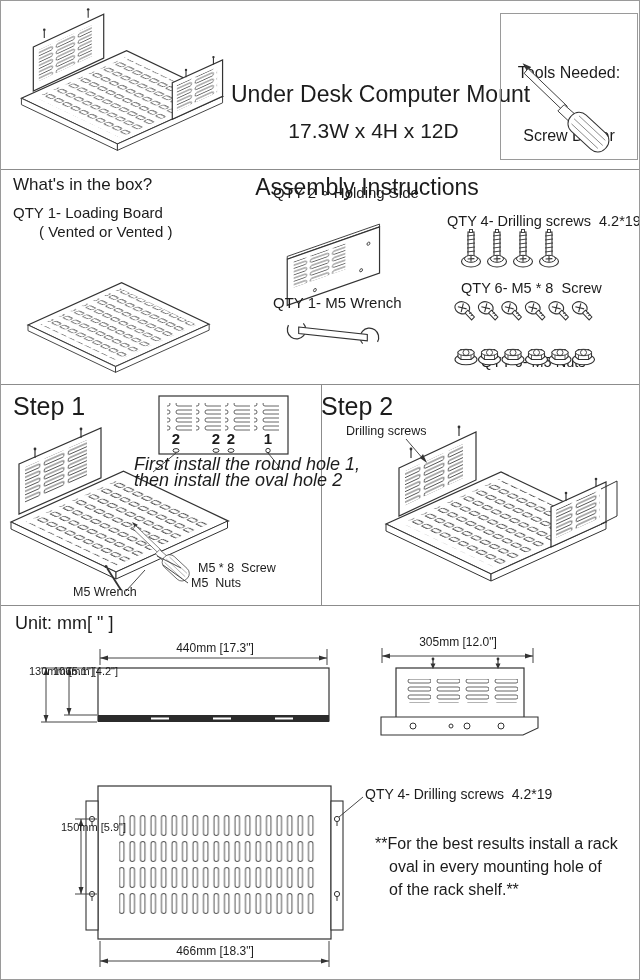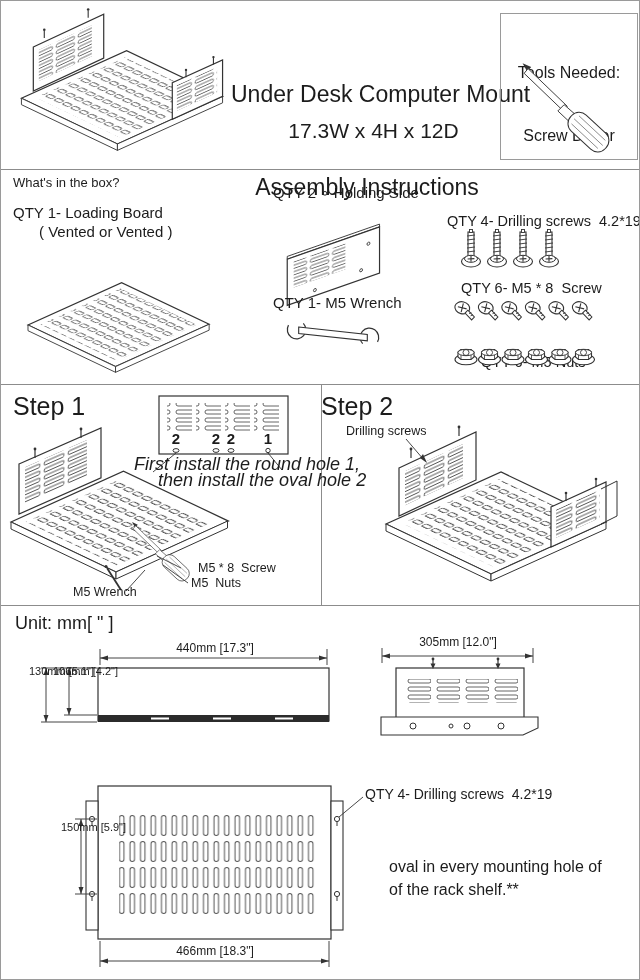--- a/index.html
+++ b/index.html
@@ -7,21 +7,21 @@
         box-sizing:border-box;overflow:hidden;color:#1c1c1c;}
   .abs{position:absolute;}
   .hr{position:absolute;left:0;width:640px;height:0;border-top:1px solid #8c8c8c;}
   .vr{position:absolute;width:0;border-left:1px solid #8c8c8c;}
   .lbl{position:absolute;white-space:pre;color:#1c1c1c;}
   .ctr{text-align:center;}
   svg{display:block;}
   .t-title{font-size:23px;line-height:31px;}
   .t-dims{font-size:21px;}
   .t-tools{font-size:16px;line-height:21px;}
-  .t-h2{font-size:13px;}
+  .t-h2{font-size:17px;}
   .t-item{font-size:15px;line-height:19px;}
   .t-item-sm{font-size:14.5px;}
   .t-step{font-size:25px;}
   .t-num{font-size:15px;font-weight:700;}
   .t-instr{font-size:18px;line-height:16px;font-style:italic;}
   .t-tag{font-size:12.5px;}
   .t-unit{font-size:18px;}
   .t-dim{font-size:12px;}
   .t-dimv{font-size:11px;}
   .t-note{font-size:16px;}
@@ -262,21 +262,21 @@
     </svg>
 
     <div class="lbl t-step" style="left:12px;top:8px;">Step 1</div>
 
     <span class="lbl t-num ctr" style="left:169px;top:46px;width:12px;">2</span>
     <span class="lbl t-num ctr" style="left:209px;top:46px;width:12px;">2</span>
     <span class="lbl t-num ctr" style="left:224px;top:46px;width:12px;">2</span>
     <span class="lbl t-num ctr" style="left:261px;top:46px;width:12px;">1</span>
 
     <div class="lbl t-instr" style="left:133px;top:72px;">First install the round hole 1,</div>
-    <div class="lbl t-instr" style="left:133px;top:88px;margin-left:24px;">then install the oval hole 2</div>
+    <div class="lbl t-instr" style="left:133px;top:88px;">then install the oval hole 2</div>
 
     <div class="lbl t-tag" style="left:183px;top:177px;padding-left:14px;">M5 * 8  Screw</div>
     <div class="lbl t-tag" style="left:190px;top:192px;">M5  Nuts</div>
     <div class="lbl t-tag" style="left:72px;top:201px;">M5 Wrench</div>
   </div>
 
   <div class="abs" style="left:308px;top:383px;width:278px;height:221px;">
     <svg class="abs" style="left:0;top:0;" width="320" height="221" viewBox="0 0 320 221">
       <use href="#g-mount" transform="translate(62,38)"></use>
       <line x1="97" y1="55" x2="115" y2="76" stroke="#333" stroke-width="0.9"></line>
@@ -363,17 +363,18 @@
 
     <div class="lbl t-dim ctr" style="left:149px;top:36px;width:130px;">440mm [17.3"]</div>
     <div class="lbl t-dimv" style="left:28px;top:60px;height:64px;width:15px;">130mm [5.1"]</div>
     <div class="lbl t-dimv" style="left:52px;top:60px;height:58px;width:15px;">106mm [4.2"]</div>
     <div class="lbl t-dim ctr" style="left:394px;top:30px;width:126px;">305mm [12.0"]</div>
     <div class="lbl t-dimv" style="left:60px;top:216px;height:80px;width:15px;">150mm [5.9"]</div>
     <div class="lbl t-dim ctr" style="left:149px;top:339px;width:130px;">466mm [18.3"]</div>
 
     <div class="lbl t-qty4" style="left:364px;top:181px;">QTY 4- Drilling screws  4.2*19</div>
 
+    <div class="lbl t-note" style="left:374px;top:230px;">**For the best results install a rack</div>
     <div class="lbl t-note" style="left:388px;top:253px;">oval in every mounting hole of</div>
     <div class="lbl t-note" style="left:388px;top:276px;">of the rack shelf.**</div>
   </div>
 
 </div>
 
 </body></html>

